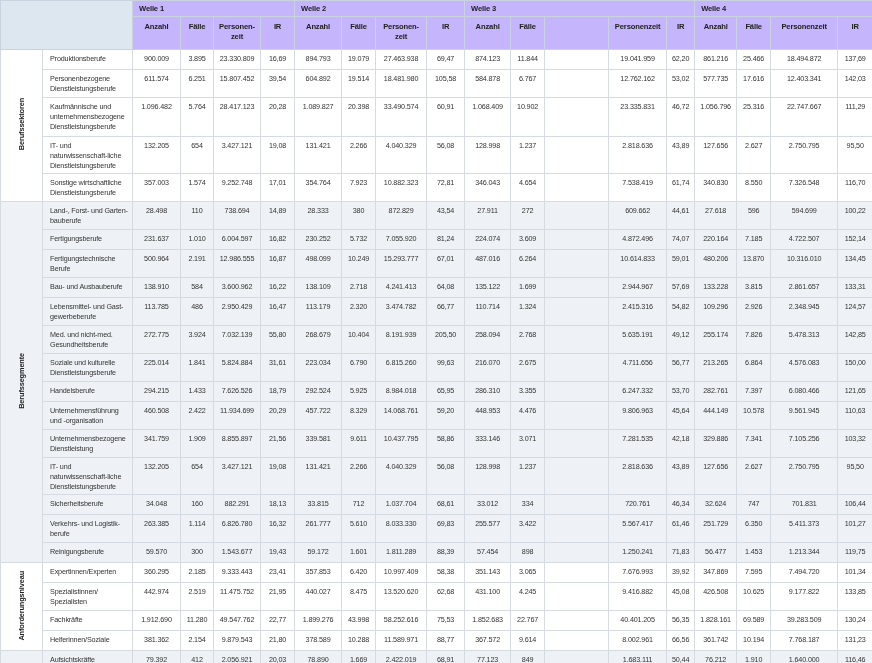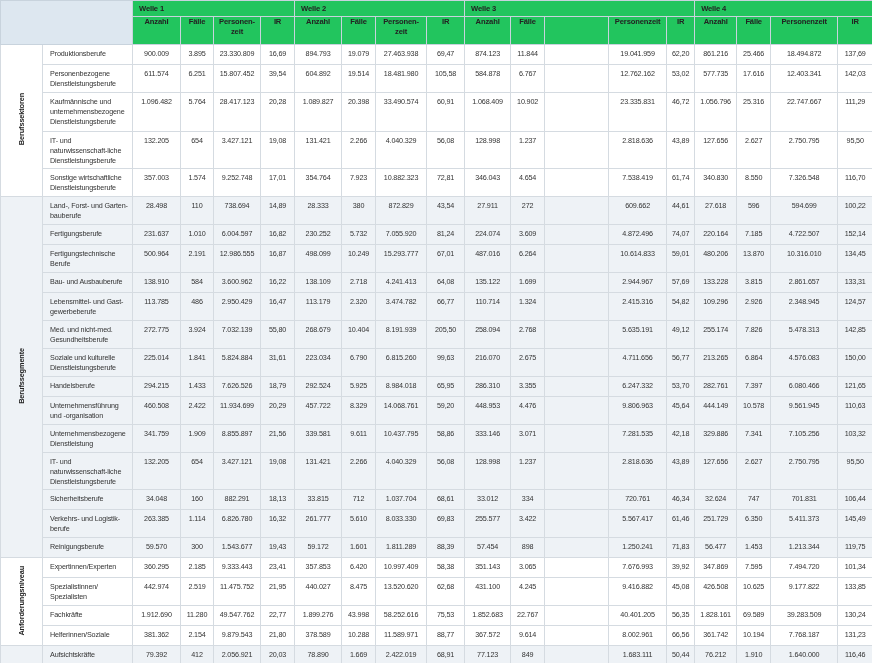--- a/index.html
+++ b/index.html
@@ -1,21 +1,21 @@
 <!DOCTYPE html>
 <html><head>
 <meta charset="utf-8">
 <style>
   html, body { margin:0; padding:0; background:#ffffff; }
   body { width:872px; height:663px; overflow:hidden; font-family:"Liberation Sans Narrow","Liberation Sans", sans-serif; }
   table { border-collapse:collapse; table-layout:fixed; width:872px; font-family:"Liberation Sans", sans-serif; font-size:7.2px; color:#333; letter-spacing:-0.15px; }
   td, th { border:1px solid #d5dbe1; padding:0 3px; vertical-align:top; overflow:hidden; }
-  thead th { background:#22c55e; color:#222; font-weight:bold; font-size:7.6px; text-align:center; border-color:#c8d3dd; }
+  thead th { background:#c4b5fd; color:#222; font-weight:bold; font-size:7.6px; text-align:center; border-color:#c8d3dd; }
   thead tr.r1 th { height:15px; text-align:left; padding-left:6px; vertical-align:middle; }
-  thead tr.r2 th { height:27px; vertical-align:top; line-height:10px; }
+  thead tr.r2 th { height:27px; vertical-align:top; padding-top:5px; line-height:10px; }
   th.corner { background:#dde7f0; }
   td.num { text-align:center; padding-top:4px; }
   td.lbl { text-align:left; padding:4px 4px 2px 7px; line-height:10px; }
   td.grp { text-align:center; vertical-align:middle; padding:0; font-weight:bold; font-size:7.4px; color:#222; }
   .vtext { writing-mode:vertical-rl; transform:rotate(180deg); display:inline-block; white-space:pre; line-height:9px; text-align:center; }
   tr.shade td { background:#eef2f6; }
   tr.white td { background:#ffffff; }
   td.grp.shade { background:#eef2f6; }
   td.grp.white { background:#ffffff; }
   tbody tr td { height:auto; }
@@ -433,21 +433,21 @@
         <td class="num">8.033.330</td>
         <td class="num">69,83</td>
         <td class="num">255.577</td>
         <td class="num">3.422</td>
         <td class="num"></td>
         <td class="num">5.567.417</td>
         <td class="num">61,46</td>
         <td class="num">251.729</td>
         <td class="num">6.350</td>
         <td class="num">5.411.373</td>
-        <td class="num">145,49</td>
+        <td class="num">101,27</td>
       </tr>
       <tr class="shade h1">
         <td class="lbl">Reinigungsberufe</td>
         <td class="num">59.570</td>
         <td class="num">300</td>
         <td class="num">1.543.677</td>
         <td class="num">19,43</td>
         <td class="num">59.172</td>
         <td class="num">1.601</td>
         <td class="num">1.811.289</td>

